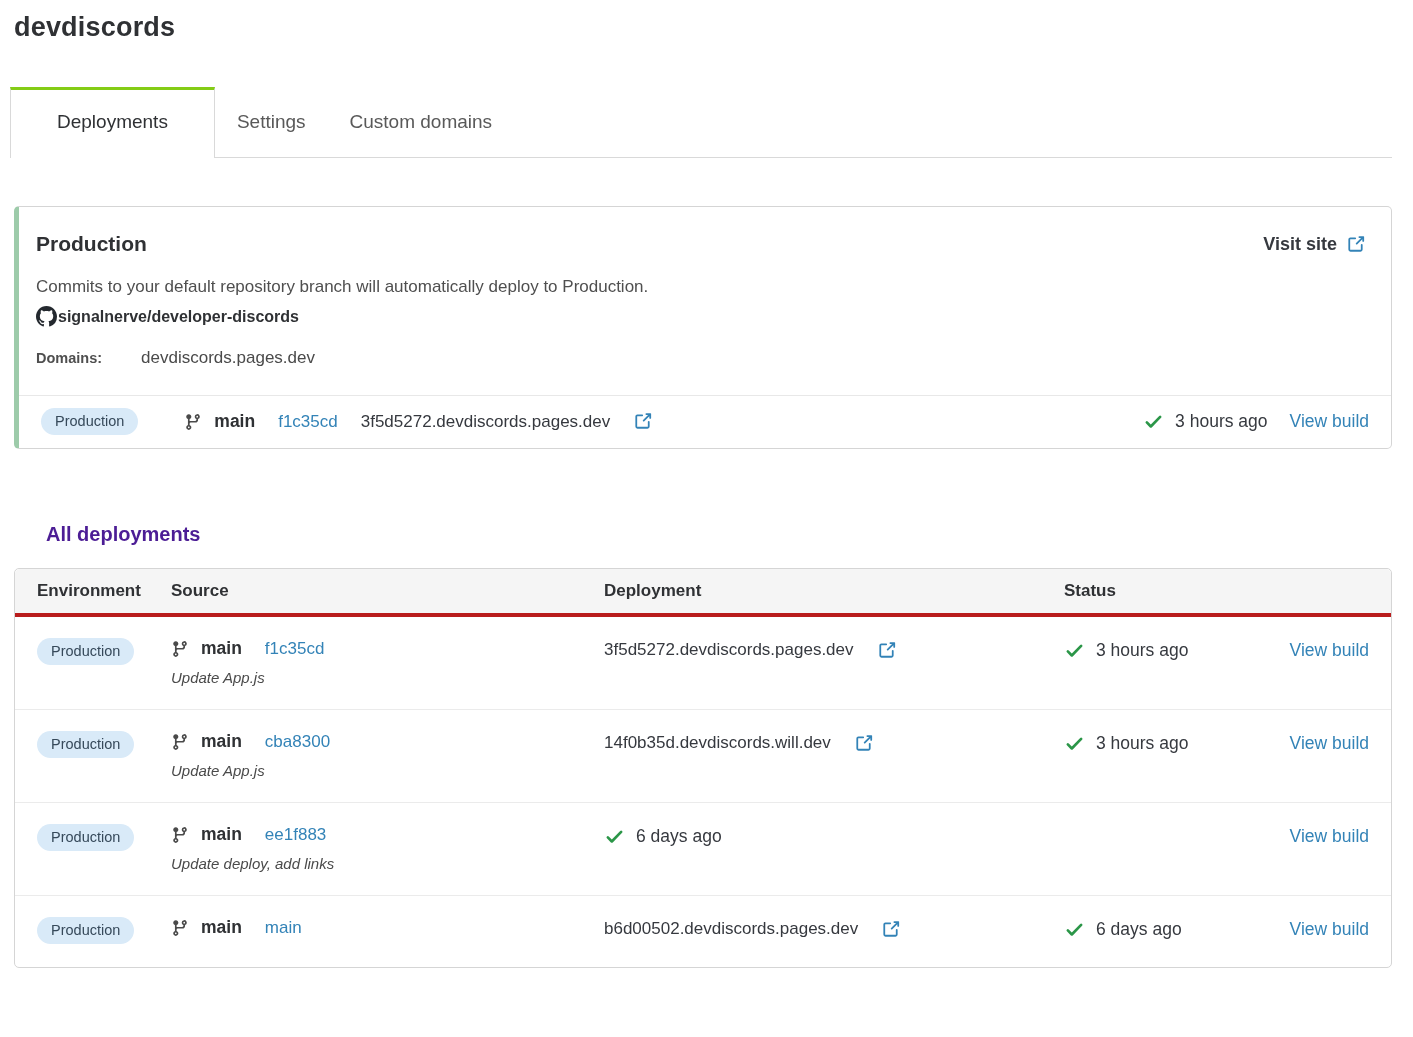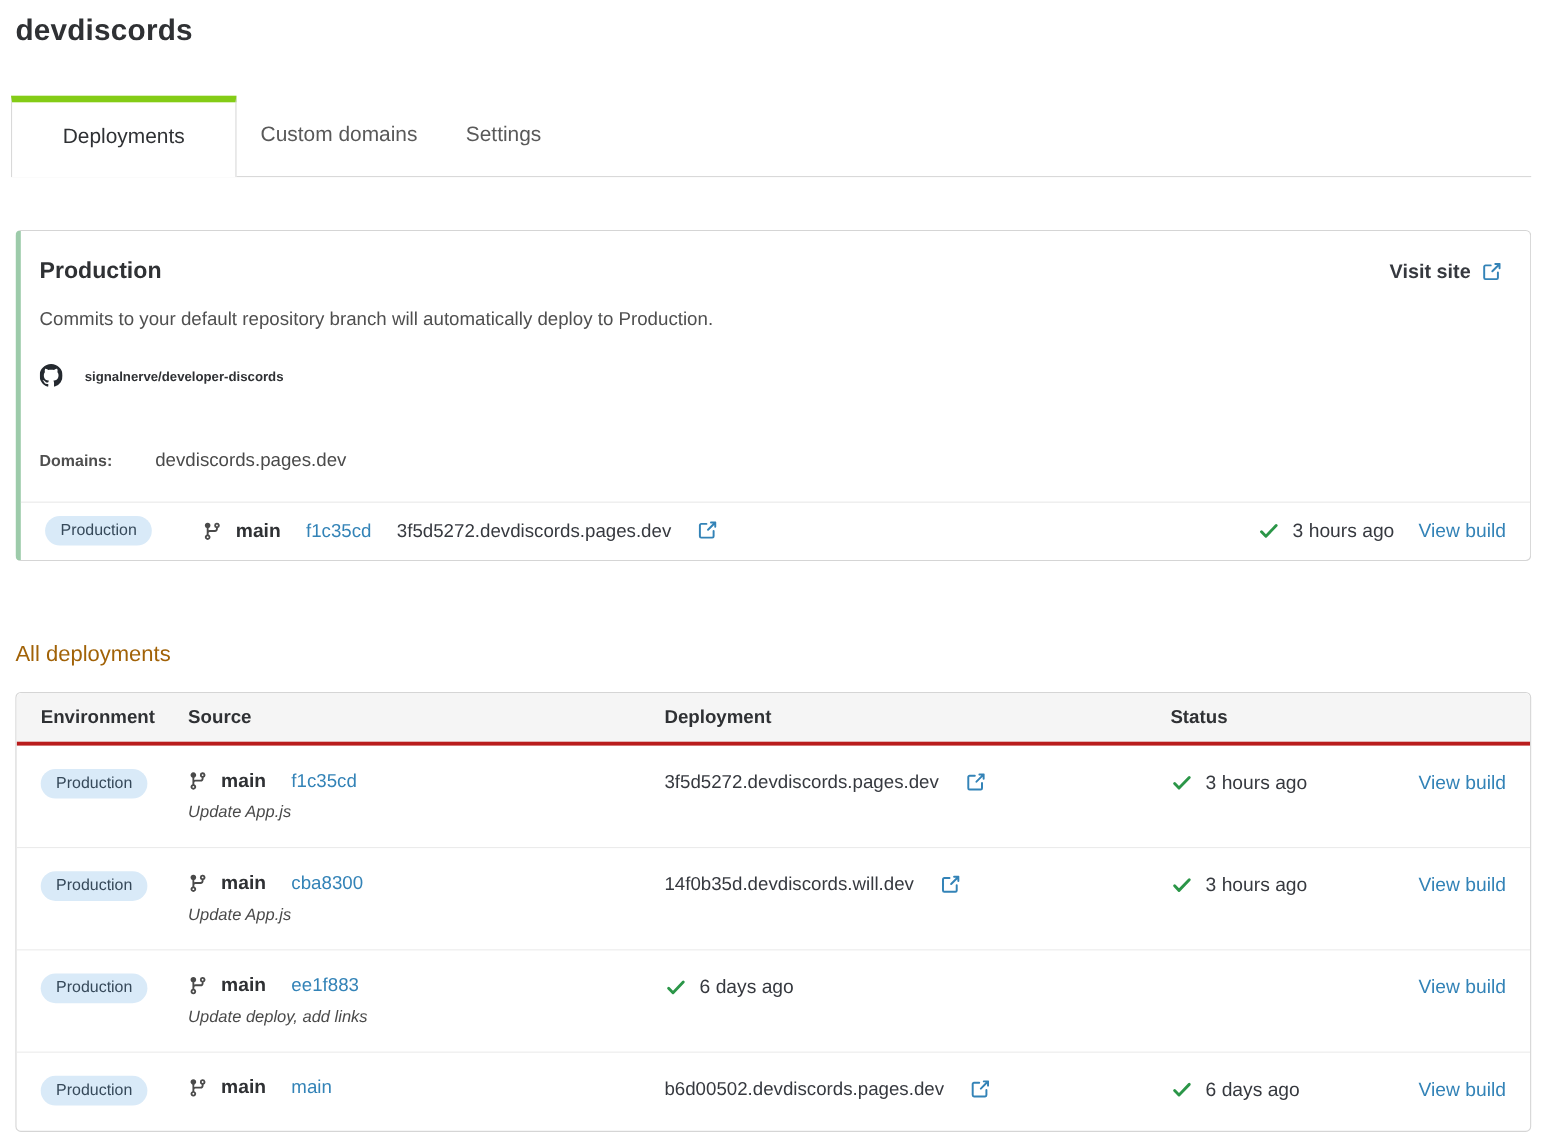--- a/index.html
+++ b/index.html
@@ -35,21 +35,21 @@
     padding: 23px 22px 24px;
     cursor: pointer;
     background: transparent;
     border: none;
     font-family: inherit;
   }
   .tab.active {
     color: #2f3134;
     background: #fff;
     border: 1px solid #d9d9d9;
-    border-top: 6px solid #84cc16;
+    border-top: 3px solid #84cc16;
     border-bottom: none;
     margin-bottom: -1px;
     padding: 21px 46px 25px;
   }
 
   
   .card {
     border: 1px solid #d5d5d5;
     border-radius: 5px;
     background: #fff;
@@ -70,31 +70,31 @@
     align-items: center;
     gap: 9px;
     font-size: 18px;
     font-weight: 700;
     color: #36393f;
     text-decoration: none;
     cursor: pointer;
   }
   .prod-desc { margin-top: 21px; font-size: 17px; color: #4f4f4f; }
   .repo-row {
-    margin-top: 31px;
+    margin-top: 9px;
     display: flex;
     align-items: center;
-    gap: 20px;
-    font-size: 12px;
+    gap: 1px;
+    font-size: 16px;
     font-weight: 700;
     color: #2f3134;
   }
   .domains-row { margin-top: 21px; display: flex; align-items: baseline; }
   .domains-label { font-size: 14.5px; font-weight: 700; color: #4f4f4f; }
-  .domains-value { font-size: 17px; color: #4a4a4a; margin-left: 39px; margin-top: 36px; }
+  .domains-value { font-size: 17px; color: #4a4a4a; margin-left: 39px; }
 
   .prod-footer {
     border-top: 1px solid #e8e8e8;
     padding: 12px 22px 13px;
     display: flex;
     align-items: center;
   }
   .prod-footer .source-group { display: flex; align-items: center; margin-left: 46px; }
   .prod-footer .spacer { flex: 1; }
 
@@ -120,21 +120,21 @@
     text-decoration: none;
     cursor: pointer;
   }
   .prod-footer .deploy-url { margin-left: 23px; }
   .status-group { display: flex; align-items: center; gap: 11px; font-size: 17.5px; color: #36393f; }
   .view-build { font-size: 17.5px; }
   .prod-footer .view-build { margin-left: 22px; }
   .icon { flex: none; display: inline-flex; }
 
   
-  .section-title { margin-top: 74px; font-size: 20px; font-weight: 400; color: #a16207; }
+  .section-title { margin-top: 74px; font-size: 20px; font-weight: 700; color: #4c1d95; margin-left: 32px; }
   .table-card { margin-top: 22px; overflow: hidden; }
   .thead {
     display: flex;
     background: #f5f5f5;
     border-bottom: 4px solid #b91c1c;
     padding: 12px 22px;
     font-size: 17px;
     font-weight: 700;
     color: #2f3134;
     border-radius: 5px 5px 0 0;
@@ -177,22 +177,22 @@
     </symbol>
   </defs>
 </svg>
 
 <div class="page">
 
   <h1 class="page-title">devdiscords</h1>
 
   <div class="tabs">
     <button class="tab active">Deployments</button>
+    <button class="tab">Settings</button>
     <button class="tab">Custom domains</button>
-    <button class="tab">Settings</button>
   </div>
 
   <section class="card prod-card">
     <div class="prod-card-body">
       <div class="prod-card-header">
         <h2 class="prod-title">Production</h2>
         <a class="visit-site">
           <span>Visit site</span>
           <span class="icon i-blue">
               <svg width="19" height="19">

